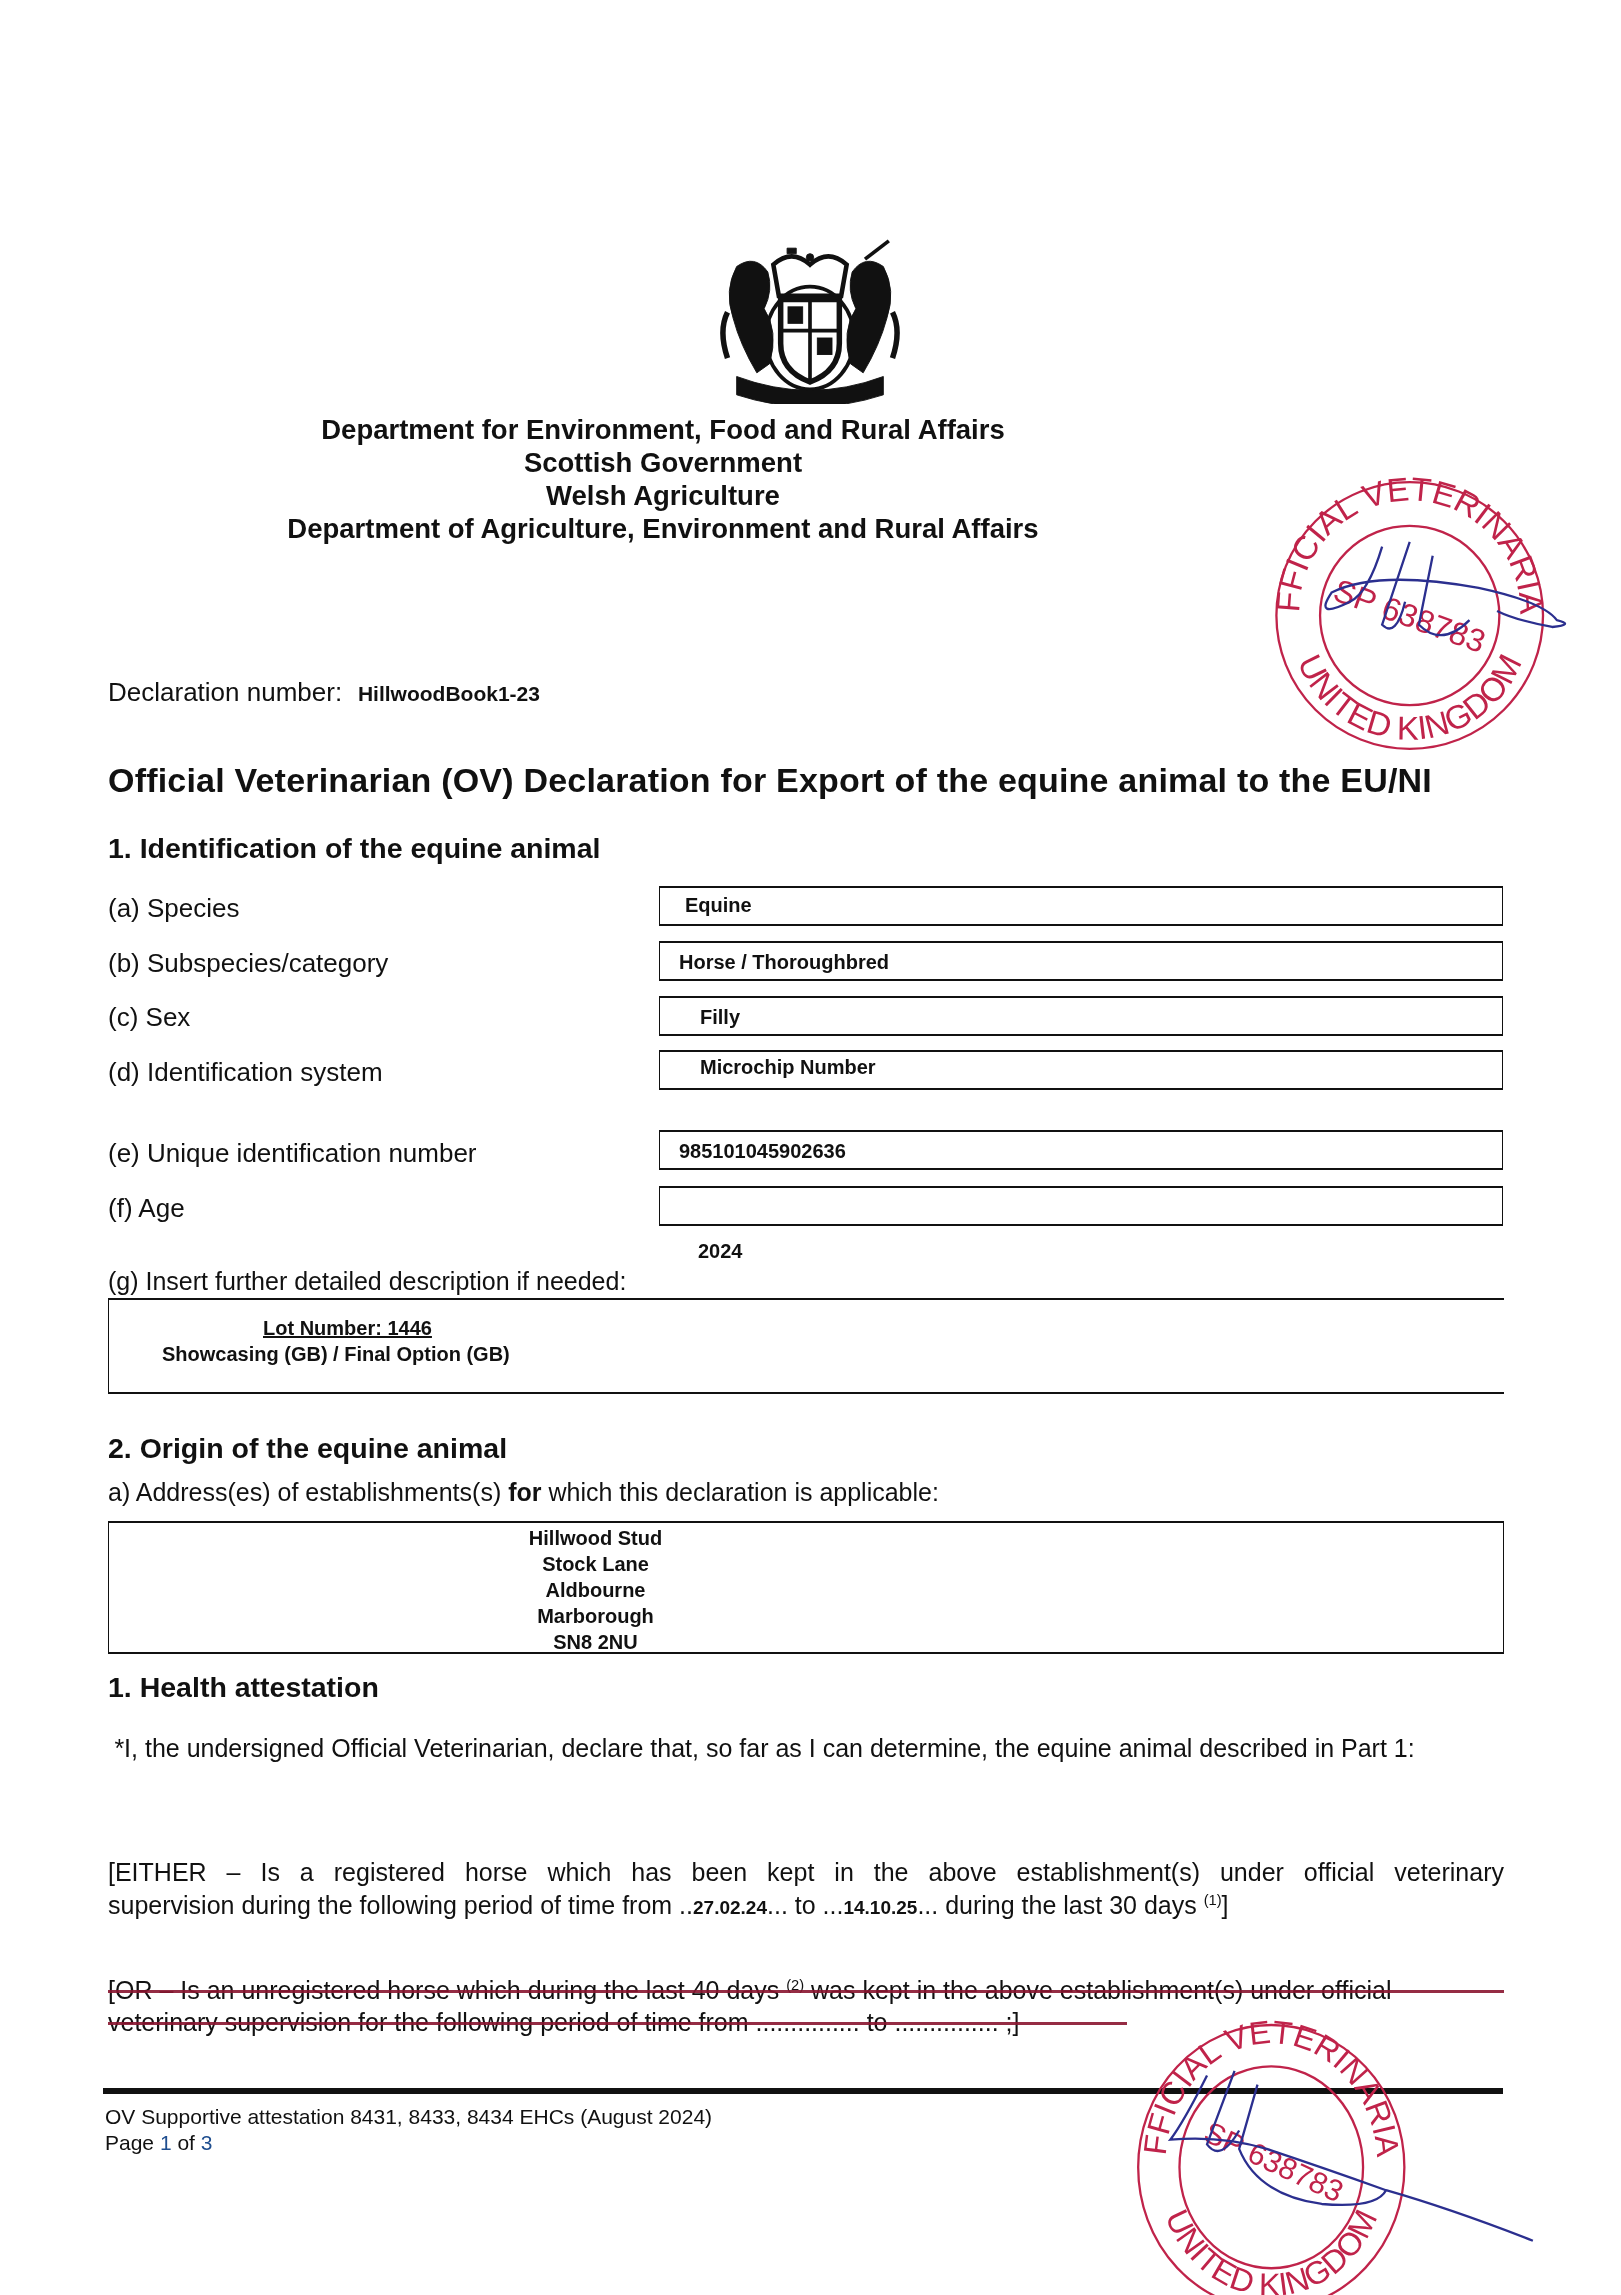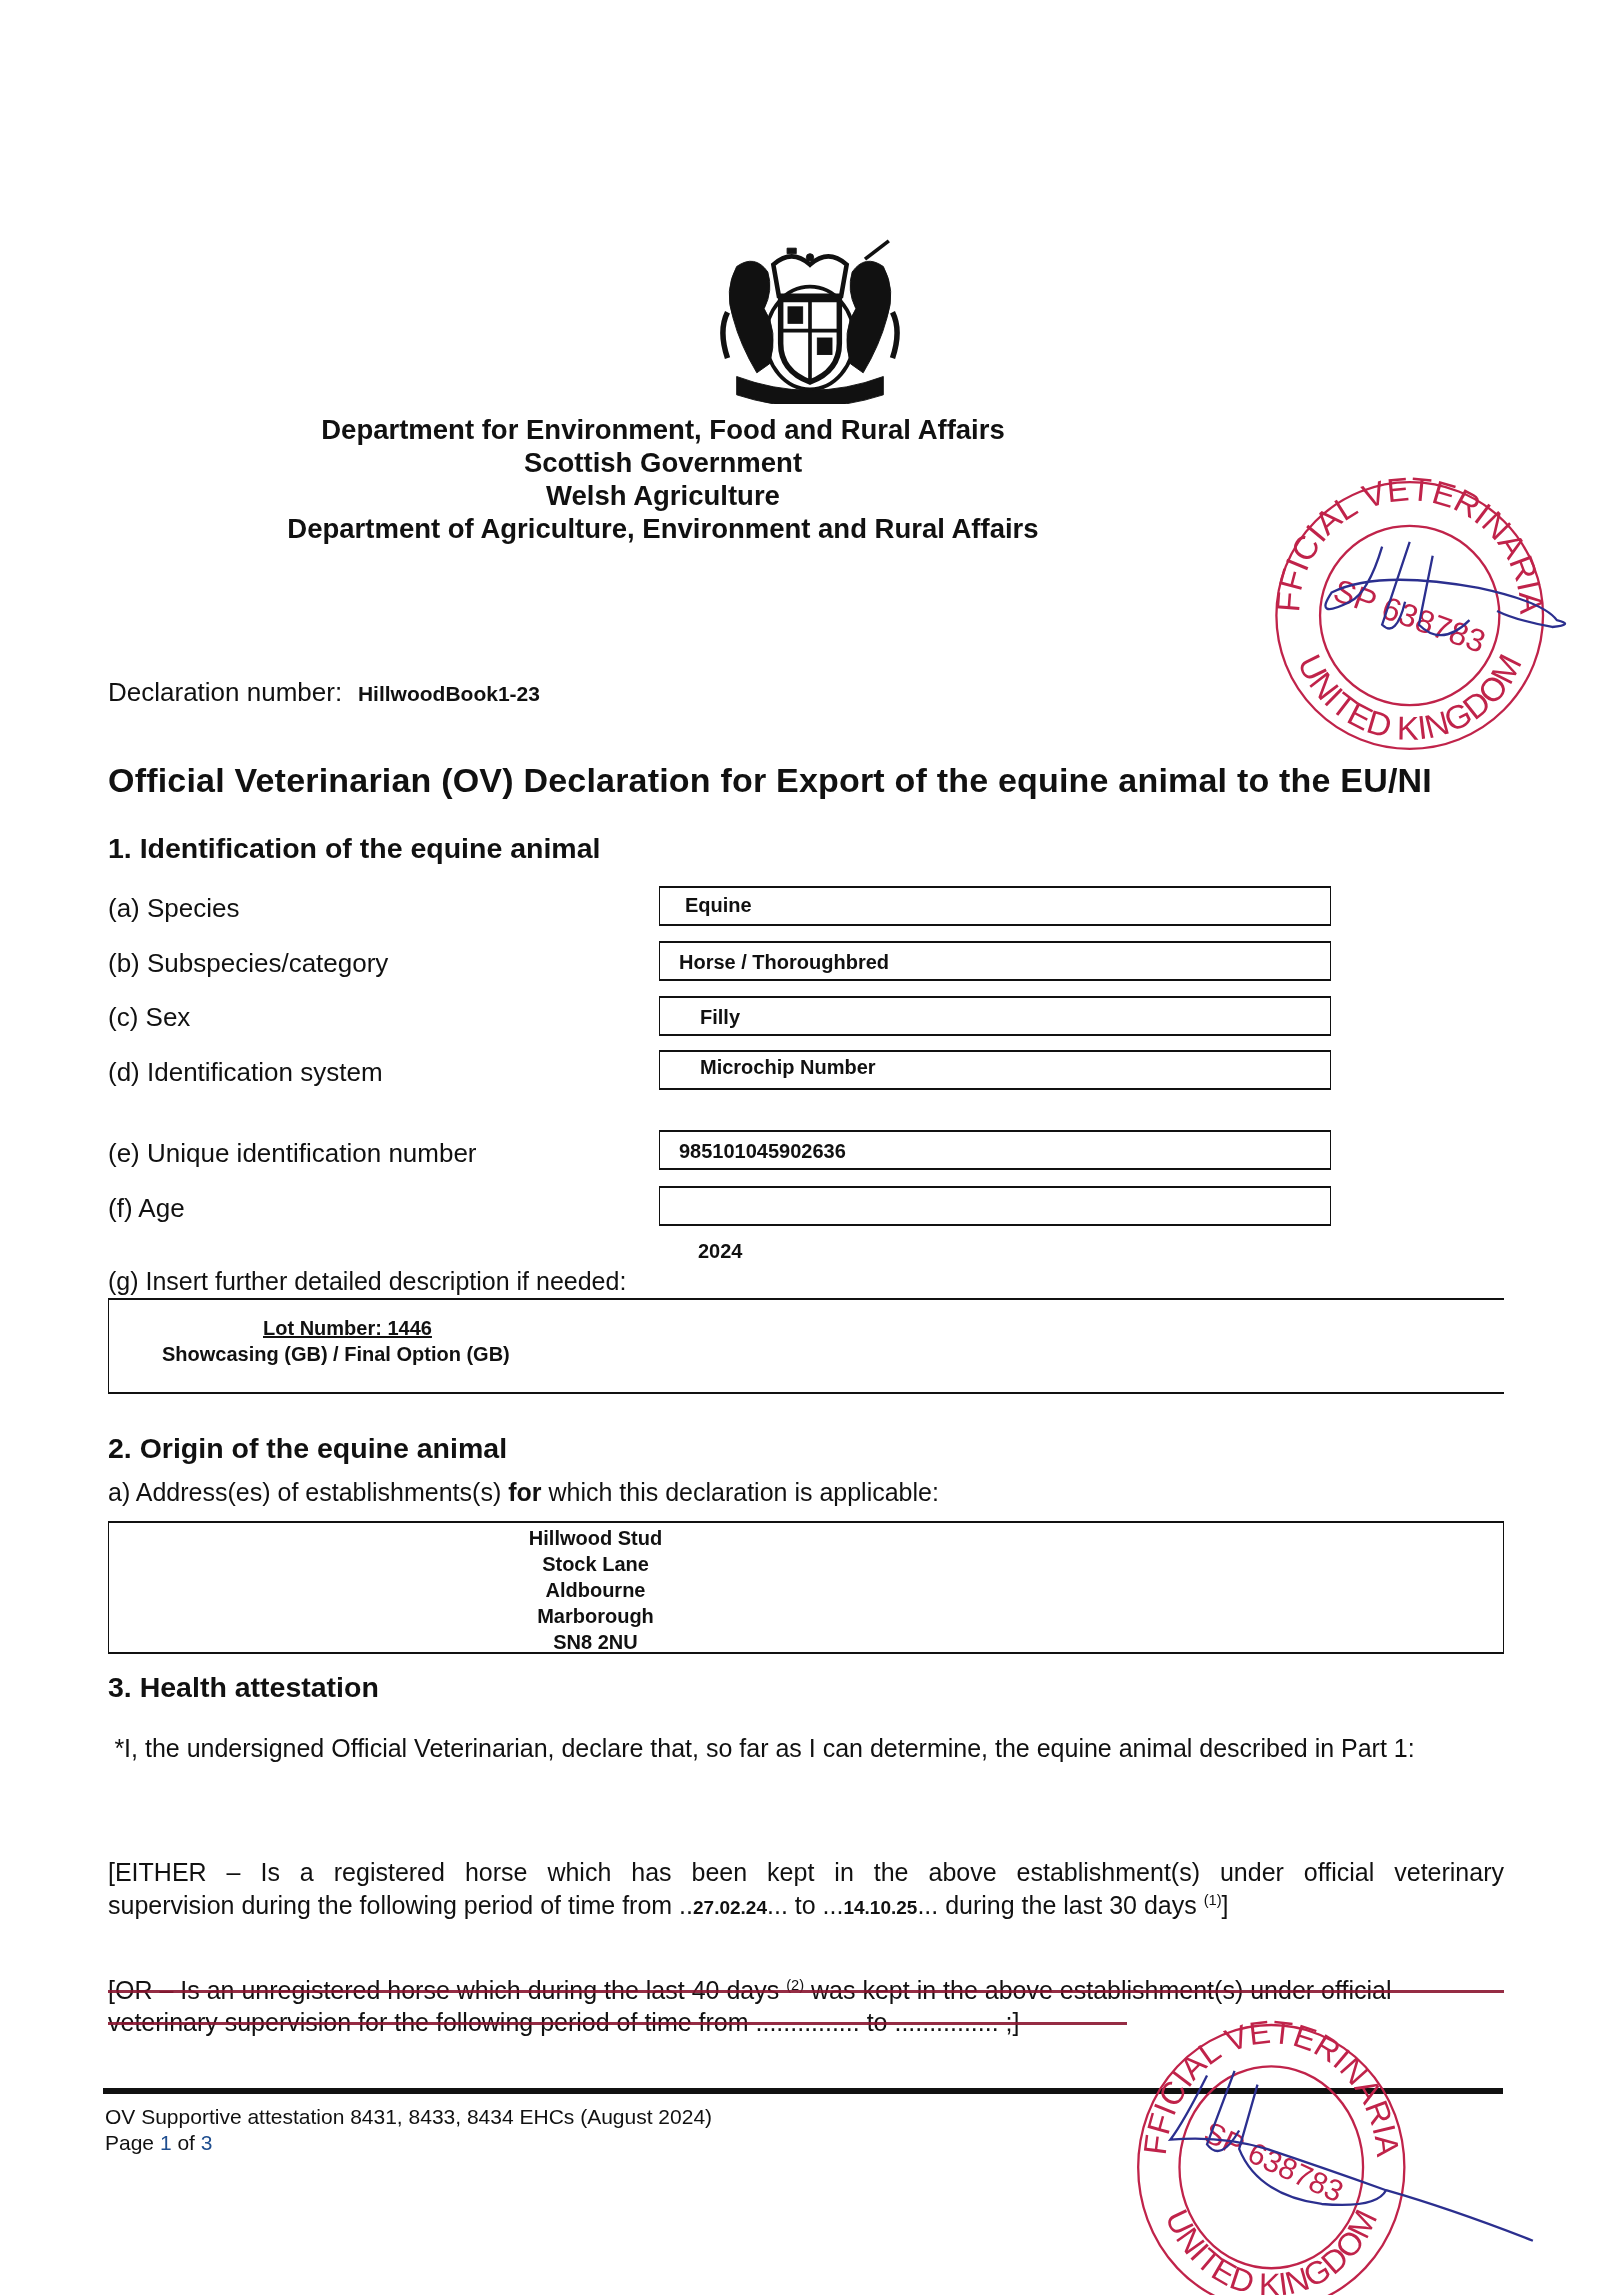--- a/index.html
+++ b/index.html
@@ -13,21 +13,21 @@
   .org-line { position:absolute; left:0; width:1326px; text-align:center;
               font-weight:bold; font-size:27.5px; line-height:33px; color:#111; }
 
   .decl-label { font-size:26px; }
   .decl-value { font-size:21px; font-weight:bold; }
 
   .title-main { font-size:34px; font-weight:bold; letter-spacing:0.2px; }
   .sec-heading { font-size:28.5px; font-weight:bold; }
 
   .field-label { font-size:26px; left:108px; }
-  .field-box { position:absolute; left:659px; width:672px; height:40px;
+  .field-box { position:absolute; left:659px; width:844px; height:40px;
                border:2.3px solid #111; border-left-width:1.4px; border-right-width:1.4px;
                box-sizing:border-box; }
   .field-val { position:absolute; top:6.4px; font-size:20px; font-weight:bold; }
 
   .desc-label { font-size:25px; }
   .desc-box { position:absolute; left:108px; top:1298px; width:1396px; height:96px;
               border-top:2.3px solid #111; border-bottom:2.3px solid #111; border-left:1.4px solid #111;
               box-sizing:border-box; }
   .desc-line { position:absolute; font-size:20px; font-weight:bold; white-space:nowrap; }
 
@@ -135,21 +135,21 @@
 <div class="addr-box">
   <div class="addr-lines">
     <div class="addr-line">Hillwood Stud</div>
     <div class="addr-line">Stock Lane</div>
     <div class="addr-line">Aldbourne</div>
     <div class="addr-line">Marborough</div>
     <div class="addr-line">SN8 2NU</div>
   </div>
 </div>
 
-<div class="abs sec-heading" style="left:108px; top:1671px;">3. Health attestation</div>
+<div class="abs sec-heading" style="left:108px; top:1671px;">1. Health attestation</div>
 
 <div class="abs body-text" style="left:108px; top:1731px; width:1396px; text-indent:6.4px;">*I, the undersigned Official Veterinarian, declare that, so far as I can determine, the equine animal described in Part 1:</div>
 
 <div class="abs body-text" style="left:108px; top:1855px; width:1396px; text-align:justify; text-align-last:justify;">[EITHER – Is a registered horse which has been kept in the above establishment(s) under official veterinary</div>
 <div class="abs" style="left:108px; top:1888px; font-size:25px; line-height:35px; white-space:nowrap;">
   <span>supervision during the following period of time from ..</span><span class="filled">27.02.24</span><span>... to ...</span><span class="filled">14.10.25</span><span>... during the last 30 days </span><span class="sup">(1)</span><span>]</span>
 </div>
 
 <div class="strike-block" style="left:108px; top:1974px; width:1396px; white-space:nowrap;">
   <span>[OR – Is an unregistered horse which during the last 40 days </span><span class="sup">(2)</span><span> was kept in the above establishment(s) under official</span>

